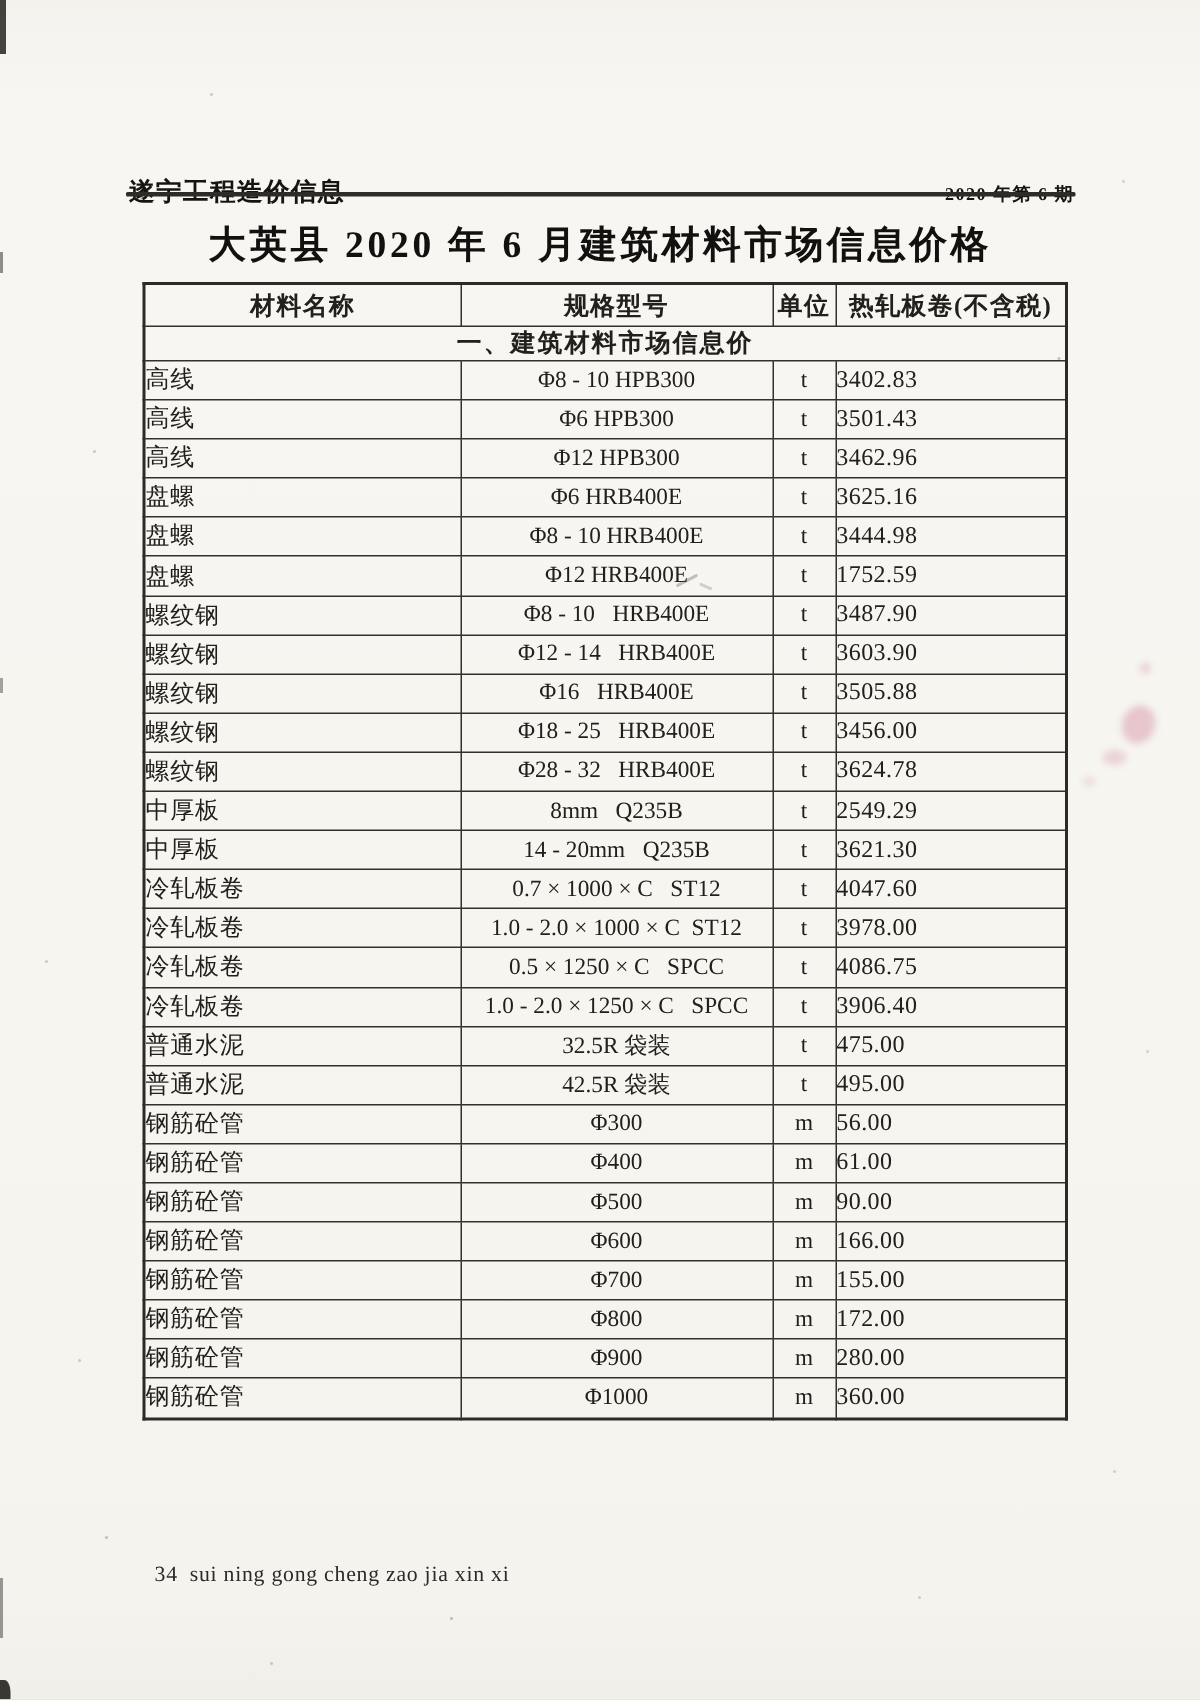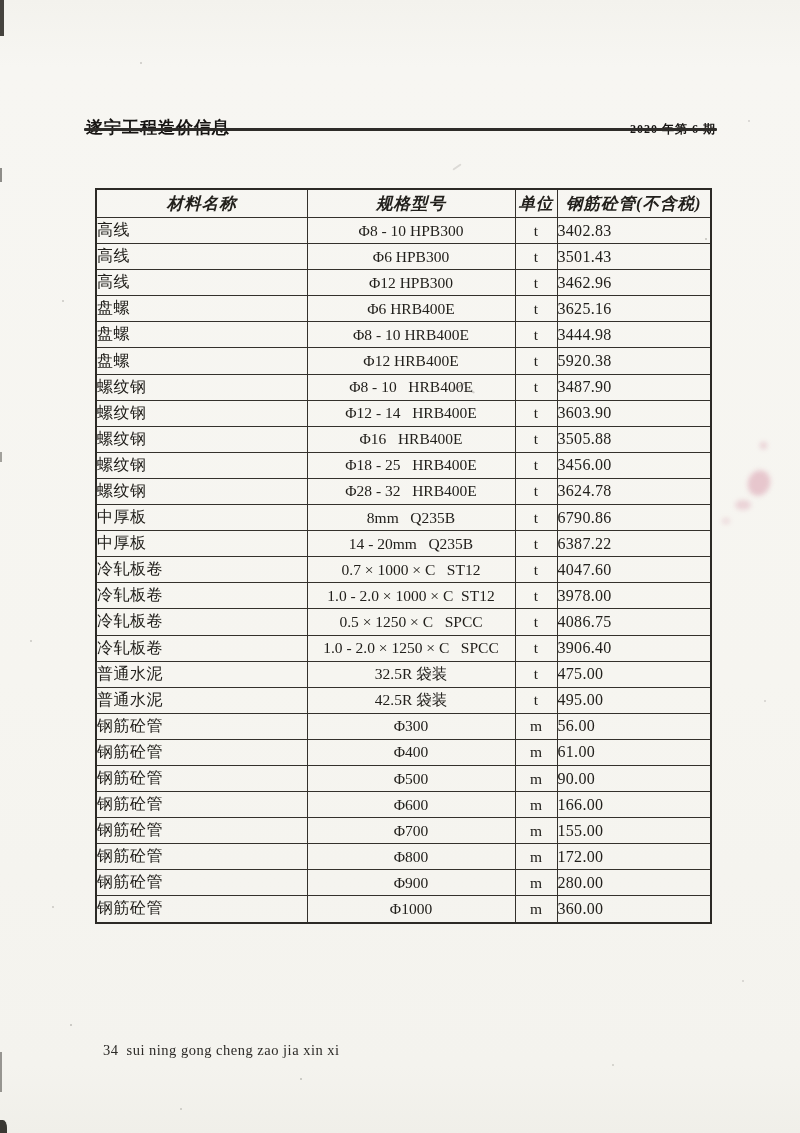--- a/index.html
+++ b/index.html
@@ -16,21 +16,21 @@
   
   .page-title{position:absolute;left:0;top:146px;width:100%;margin:0;text-align:center;
     font-size:25px;font-weight:bold;letter-spacing:2.5px;color:#131110;}
   
   table.price{position:absolute;left:95px;top:188px;width:615px;border-collapse:collapse;table-layout:fixed;
     font-size:16px;color:#22201c;}
   table.price col.c-name{width:211px;} table.price col.c-spec{width:208px;}
   table.price col.c-unit{width:42px;}  table.price col.c-price{width:154px;}
   table.price th,table.price td{border:1.6px solid #34312c;padding:0;overflow:hidden;white-space:pre;}
   table.price{border:2.4px solid #2c2a26;}
-  table.price thead th{height:27px;font-weight:bold;font-size:16.5px;text-align:center;letter-spacing:1px;font-style:italic;}
+  table.price thead th{height:27px;font-weight:bold;font-size:16.5px;text-align:center;letter-spacing:1px;}
   tr.section-row td{height:22px;text-align:center;font-size:16.5px;letter-spacing:1.5px;font-weight:bold;}
   td.col-name{height:25.1px;text-align:left;padding-left:12px;font-size:16px;letter-spacing:0.5px;}
   td.col-spec{text-align:center;padding-left:12px;font-size:15.5px;}
   td.col-unit{text-align:center;font-size:15.5px;}
   td.col-price{text-align:left;font-size:16px;letter-spacing:0.3px;}
   
   .page-footer{position:absolute;left:103px;top:1042px;font-size:14.5px;color:#2c2a27;letter-spacing:0.5px;}
   .page-footer .num{margin-right:8px;}
   
   .mark{position:absolute;background:#26231f;}
@@ -58,37 +58,41 @@
 <body>
 
 <div class="page">
 
   <div class="running-header">
     <span class="jtitle">遂宁工程造价信息</span>
     <span class="issue">2020 年第 6 期</span>
   </div>
   <div class="header-rule"></div>
 
+  <h1 class="page-title">大英县 2020 年 6 月建筑材料市场信息价格</h1>
 
   <table class="price">
     <colgroup>
       <col class="c-name">
         <col class="c-spec">
         <col class="c-unit">
         <col class="c-price">
     </colgroup>
     <thead>
       <tr>
         <th>材料名称</th>
         <th>规格型号</th>
         <th>单位</th>
-        <th>钢筋砼管(不含税)</th>
+        <th>热轧板卷(不含税)</th>
       </tr>
     </thead>
     <tbody>
+      <tr class="section-row">
+        <td colspan="4">一、建筑材料市场信息价</td>
+      </tr>
     <tr>
           <td class="col-name">高线</td>
           <td class="col-spec">Φ8 - 10 HPB300</td>
           <td class="col-unit">t</td>
           <td class="col-price">3402.83</td>
         </tr>
         <tr>
           <td class="col-name">高线</td>
           <td class="col-spec">Φ6 HPB300</td>
           <td class="col-unit">t</td>
@@ -109,21 +113,21 @@
         <tr>
           <td class="col-name">盘螺</td>
           <td class="col-spec">Φ8 - 10 HRB400E</td>
           <td class="col-unit">t</td>
           <td class="col-price">3444.98</td>
         </tr>
         <tr>
           <td class="col-name">盘螺</td>
           <td class="col-spec">Φ12 HRB400E</td>
           <td class="col-unit">t</td>
-          <td class="col-price">5920.38</td>
+          <td class="col-price">1752.59</td>
         </tr>
         <tr>
           <td class="col-name">螺纹钢</td>
           <td class="col-spec">Φ8 - 10   HRB400E</td>
           <td class="col-unit">t</td>
           <td class="col-price">3487.90</td>
         </tr>
         <tr>
           <td class="col-name">螺纹钢</td>
           <td class="col-spec">Φ12 - 14   HRB400E</td>
@@ -145,27 +149,27 @@
         <tr>
           <td class="col-name">螺纹钢</td>
           <td class="col-spec">Φ28 - 32   HRB400E</td>
           <td class="col-unit">t</td>
           <td class="col-price">3624.78</td>
         </tr>
         <tr>
           <td class="col-name">中厚板</td>
           <td class="col-spec">8mm   Q235B</td>
           <td class="col-unit">t</td>
-          <td class="col-price">6790.86</td>
+          <td class="col-price">2549.29</td>
         </tr>
         <tr>
           <td class="col-name">中厚板</td>
           <td class="col-spec">14 - 20mm   Q235B</td>
           <td class="col-unit">t</td>
-          <td class="col-price">6387.22</td>
+          <td class="col-price">3621.30</td>
         </tr>
         <tr>
           <td class="col-name">冷轧板卷</td>
           <td class="col-spec">0.7 × 1000 × C   ST12</td>
           <td class="col-unit">t</td>
           <td class="col-price">4047.60</td>
         </tr>
         <tr>
           <td class="col-name">冷轧板卷</td>
           <td class="col-spec">1.0 - 2.0 × 1000 × C  ST12</td>

